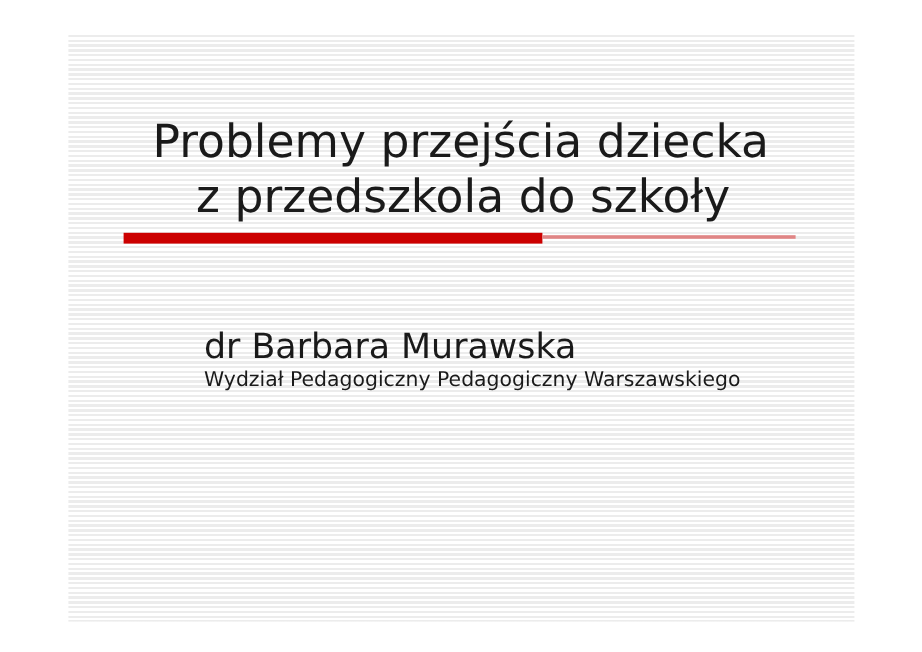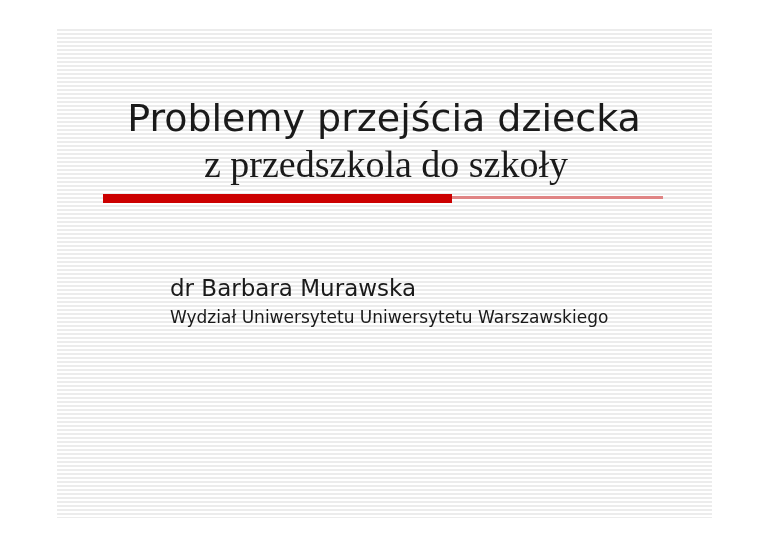--- a/index.html
+++ b/index.html
@@ -53,21 +53,20 @@
     font-size: 38px;
     font-weight: 400;
     color: #1a1a1a;
     line-height: 46px;
     letter-spacing: 0px;
     white-space: pre;
   }
 
   #title-line-2 {
     padding-left: 4px;
-    font-family: Liberation Serif, serif;
   }
 
   
   #divider {
     position: absolute;
     left: 103px;
     top: 193px;
     width: 560px;
     height: 12px;
   }
@@ -91,21 +90,21 @@
   #subtitle-block {
     position: absolute;
     left: 170px;
     top: 272px;
     width: 520px;
     text-align: left;
   }
 
   .author-line {
     font-family: "DejaVu Sans", sans-serif;
-    font-size: 23px;
+    font-size: 29px;
     font-weight: 400;
     color: #1a1a1a;
     line-height: 32px;
     white-space: pre;
   }
 
   .affiliation-line,
   .email-line {
     font-family: "DejaVu Sans", sans-serif;
     font-size: 17px;
@@ -127,16 +126,16 @@
     <div class="title-line" id="title-line-2">z przedszkola do szkoły</div>
   </div>
 
   <div id="divider">
     <div id="divider-thick"></div>
     <div id="divider-thin"></div>
   </div>
 
   <div id="subtitle-block">
     <div class="author-line">dr Barbara Murawska</div>
-    <div class="affiliation-line">Wydział Uniwersytetu Uniwersytetu Warszawskiego</div>
+    <div class="affiliation-line">Wydział Pedagogiczny Pedagogiczny Warszawskiego</div>
   </div>
 
 </div>
 
 </body></html>

